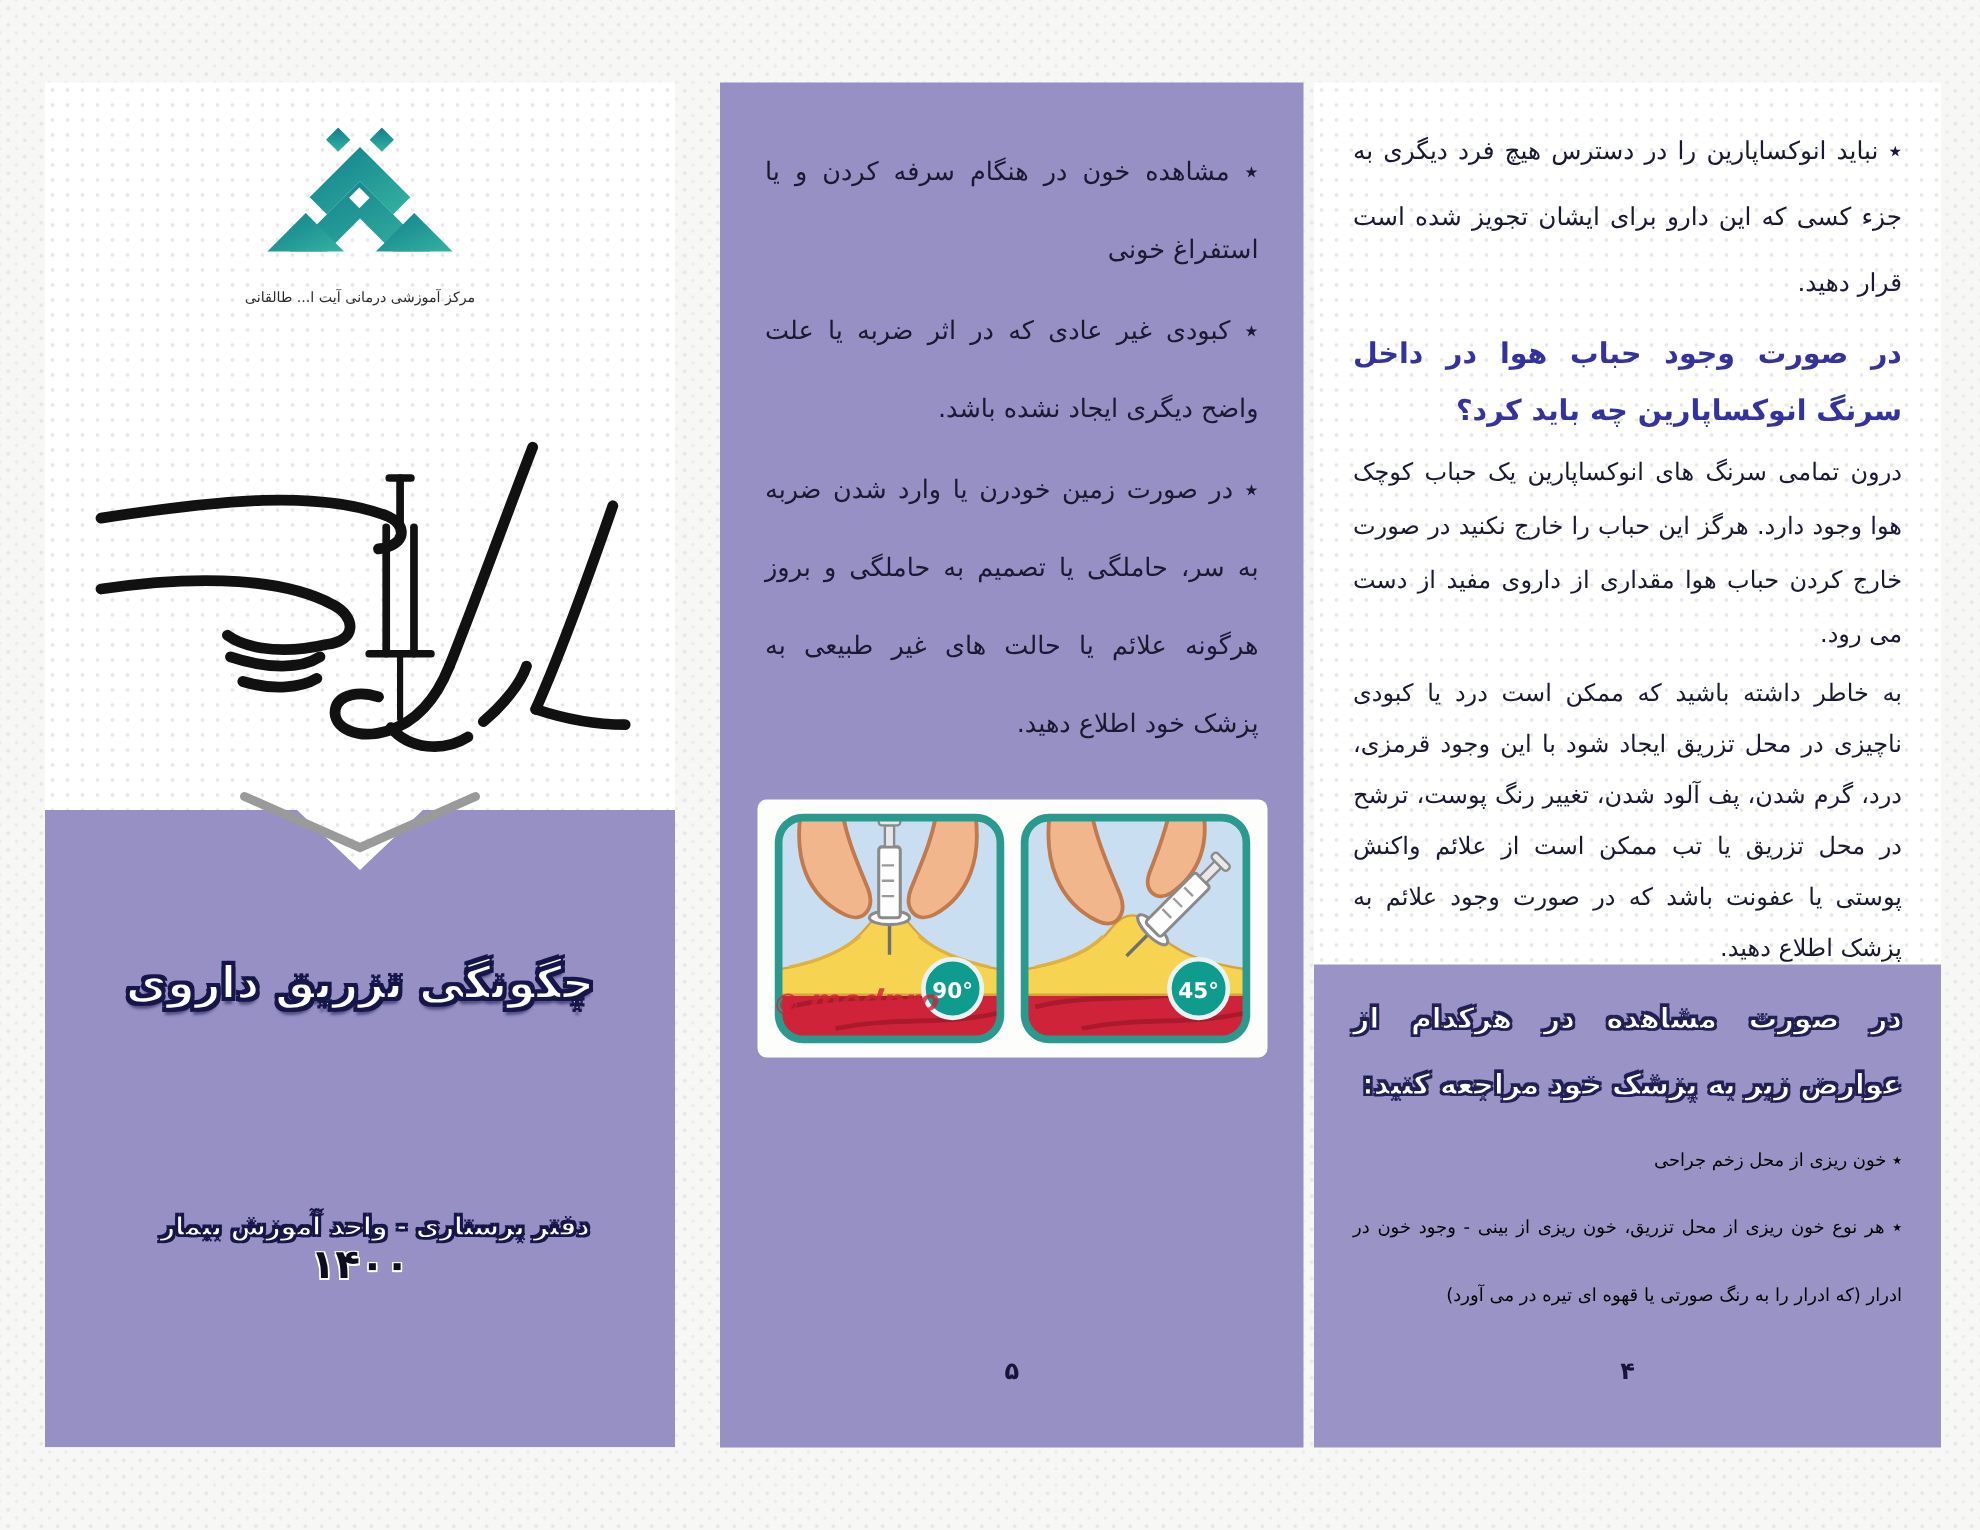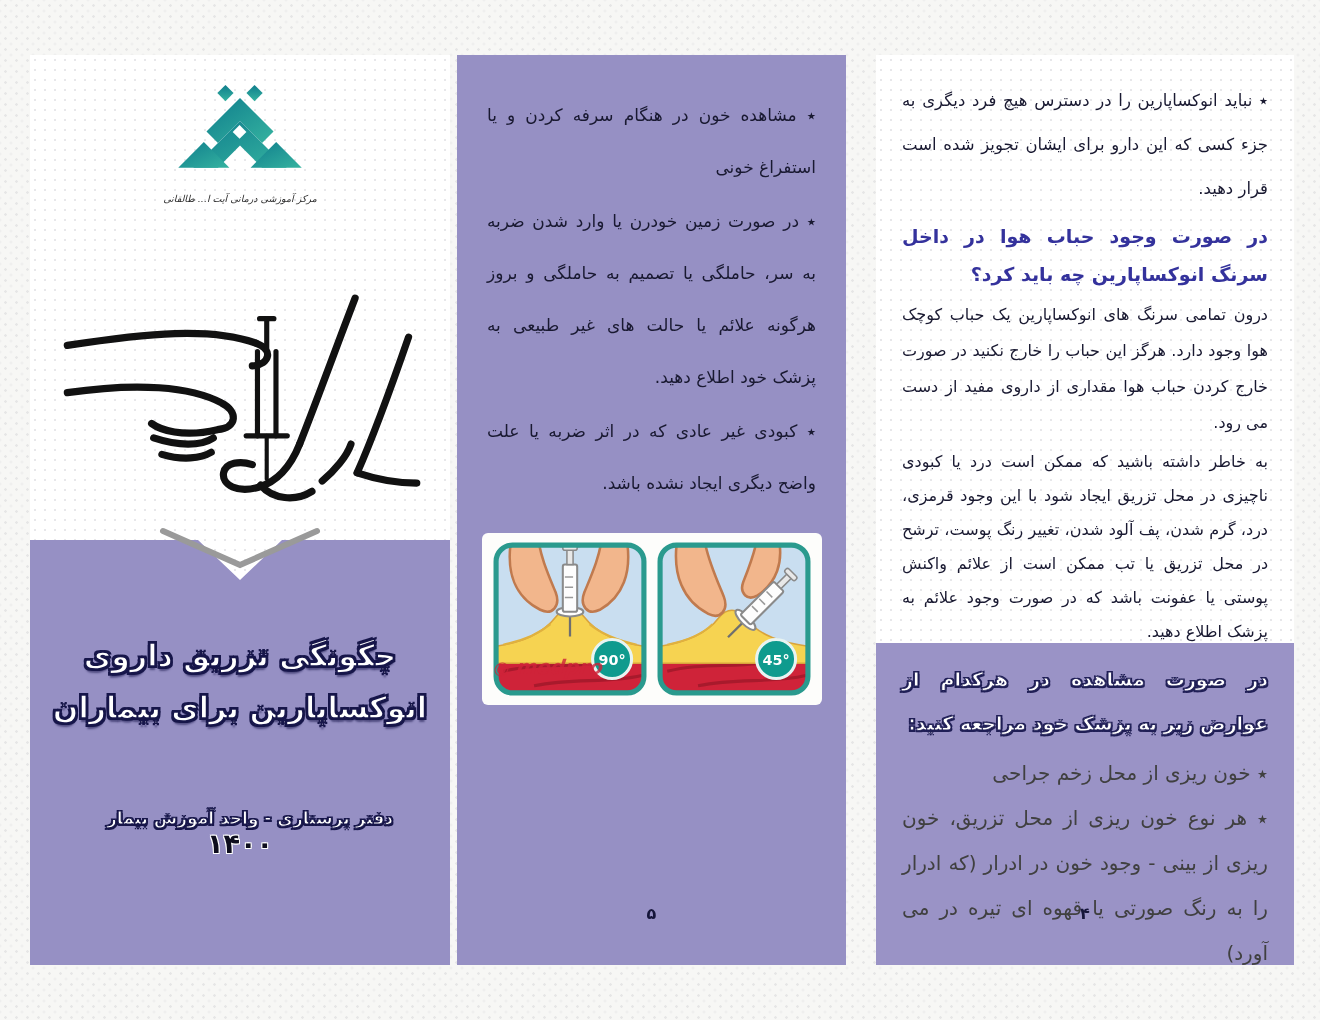--- a/index.html
+++ b/index.html
@@ -13,29 +13,29 @@
     background-image:
       radial-gradient(rgba(170,170,180,0.22) 1.1px, transparent 1.5px),
       radial-gradient(rgba(170,170,180,0.14) 1px, transparent 1.4px);
     background-size:11px 11px,11px 11px;
     background-position:0 0,5.5px 5.5px;
   }
   .panel{position:absolute;top:55px;height:910px;}
   .panel-left{left:30px;width:420px;background:#ffffff;
     background-image:radial-gradient(rgba(160,160,172,0.25) 1.1px, transparent 1.5px);
     background-size:10px 10px;}
-  .panel-mid{left:457px;width:389px;background:#9690c4;}
+  .panel-mid{left:480px;width:389px;background:#9690c4;}
   .panel-right{left:876px;width:418px;background:#ffffff;
     background-image:radial-gradient(rgba(160,160,172,0.25) 1.1px, transparent 1.5px);
     background-size:10px 10px;}
 
   
   .logo-wrap{position:absolute;top:30px;left:0;width:100%;text-align:center;}
   .logo-caption{
-    margin-top:4px;font-size:9.5px;color:#2b2b2b;direction:rtl;letter-spacing:0;font-style:italic;
+    margin-top:4px;font-size:9.5px;color:#2b2b2b;direction:rtl;letter-spacing:0;
   }
   .hand-art{position:absolute;top:225px;left:25px;}
   .purple-block{
     position:absolute;bottom:0;left:0;width:100%;height:425px;background:#9690c4;
     clip-path:polygon(0 0,40% 0,50% 40px,60% 0,100% 0,100% 100%,0 100%);
   }
   .notch-shadow{position:absolute;top:470px;left:50%;transform:translateX(-50%);z-index:3;}
   .brochure-title{
     position:absolute;top:62px;width:100%;text-align:center;direction:rtl;
     font-size:30px;font-weight:bold;line-height:52px;color:#ffffff;
@@ -88,21 +88,21 @@
   .alert-block{
     position:absolute;bottom:0;left:0;width:100%;height:322px;background:#9a93c6;
     direction:rtl;box-sizing:border-box;padding:14px 26px 0 26px;text-align:justify;
   }
   .alert-heading{
     font-size:19px;line-height:44px;font-weight:bold;color:#ffffff;
     -webkit-text-stroke:0.8px #201f56;
     text-shadow:1.5px 1.5px 0 #201f56,-1.5px 1.5px 0 #201f56,1.5px -1.5px 0 #201f56,-1.5px -1.5px 0 #201f56;
     margin:0 0 6px 0;
   }
-  .alert-item{font-size:20px;line-height:45px;color:#404040;margin:0;}
+  .alert-item{font-size:12px;line-height:45px;color:#000000;margin:0;}
 </style>
 </head>
 <body>
 
 <div class="page">
 
   <div class="panel panel-left">
 
     <div class="logo-wrap">
       <svg width="150" height="100" viewBox="0 0 170 112">
@@ -144,37 +144,36 @@
       <path d="M344 54 C326 106 310 150 294 186"></path>
       <path d="M238 158 C230 178 218 194 198 200 C178 206 162 198 164 186 C166 176 180 174 192 178"></path>
       <path d="M200 198 C212 212 234 214 250 204"></path>
       <path d="M260 194 C272 184 284 170 288 158"></path>
       <path d="M294 186 C312 192 330 196 352 196"></path>
     </svg>
 
     <div class="purple-block">
       <div class="brochure-title">
         <div>چگونگی تزریق داروی</div>
-        <div>انوکساپارین برای بیماران</div>
       </div>
       <div class="left-footer">
         <div class="dept">دفتر پرستاری - واحد آموزش بیمار</div>
         <div class="year">۱۴۰۰</div>
       </div>
     </div>
     <svg class="notch-shadow" width="190" height="48" viewBox="0 0 190 48">
       <polyline points="18,6 95,40 172,6" fill="none" stroke="#9a9a9a" stroke-width="6" stroke-linecap="round"></polyline>
     </svg>
   </div>
 
   <div class="panel panel-mid">
     <div class="mid-text">
       <p>٭ مشاهده خون در هنگام سرفه کردن و یا استفراغ خونی</p>
+      <p>٭ کبودی غیر عادی که در اثر ضربه یا علت واضح دیگری ایجاد نشده باشد.</p>
       <p>٭ در صورت زمین خودرن یا وارد شدن ضربه به سر، حاملگی یا تصمیم به حاملگی و بروز هرگونه علائم یا حالت های غیر طبیعی به پزشک خود اطلاع دهید.</p>
-      <p>٭ کبودی غیر عادی که در اثر ضربه یا علت واضح دیگری ایجاد نشده باشد.</p>
     </div>
 
     <div class="figure-card">
 
       <svg width="154" height="154" viewBox="0 0 150 150">
         <defs>
             <clipPath id="r90">
               <rect x="3" y="3" width="144" height="144" rx="16"></rect>
             </clipPath>
           </defs>

